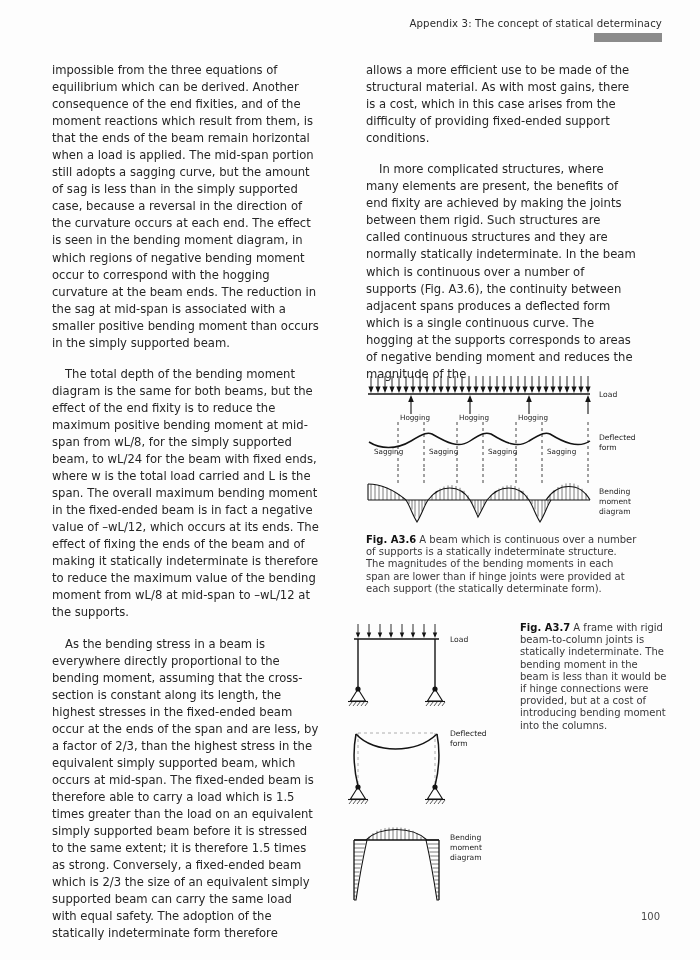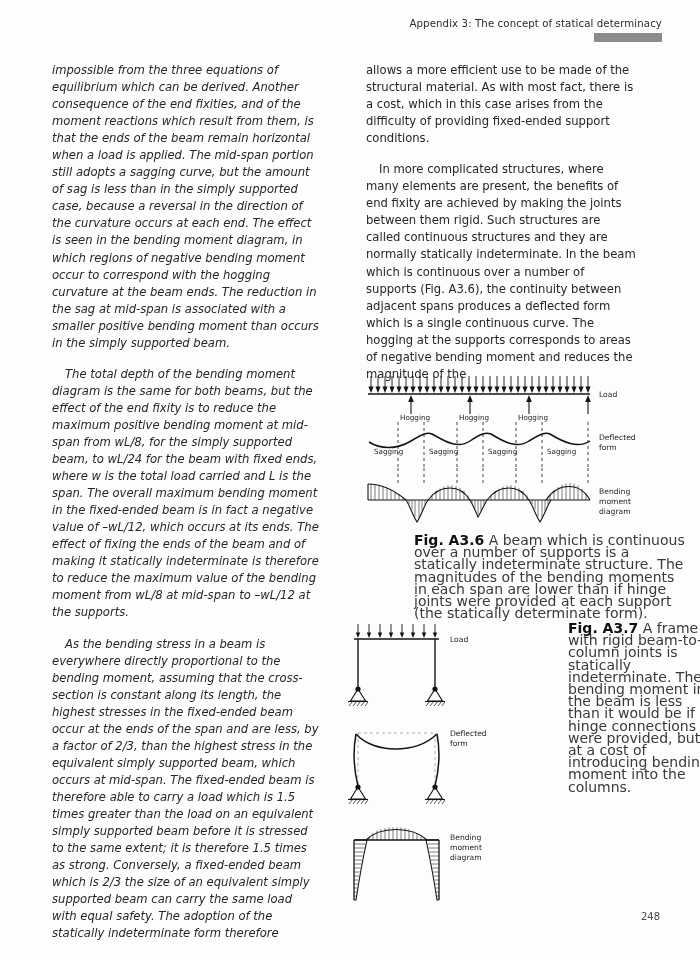--- a/index.html
+++ b/index.html
@@ -46,21 +46,21 @@
   
   .col {
     position: absolute;
     top: 62px;
     width: 268px;
     font-size: 11.6px;
     line-height: 17.05px;
     color: #262626;
     text-align: left;
   }
-  .col-left  { left: 52px; font-style: italic; }
+  .col-left  { left: 52px; }
   .col-right { left: 366px; width: 272px; }
 
   .col p {
     margin: 0;
   }
   .col p + p {
     text-indent: 13px;
     margin-top: 14px;
   }
 
@@ -69,24 +69,23 @@
     position: absolute;
     left: 366px;
     top: 372px;
     width: 290px;
     height: 150px;
   }
   .fig36 svg, .fig37 svg { display: block; }
 
   .fig-caption {
     position: absolute;
-    font-size: 14px;
+    font-size: 10px;
     line-height: 12.2px;
     color: #39383a;
-    margin-left: 48px;
   }
   .fig-caption b { font-weight: bold; color: #111; }
   .cap36 {
     left: 366px;
     top: 534px;
     width: 272px;
   }
 
   
   .fig37 {
@@ -129,21 +128,21 @@
   <div class="running-head">Appendix 3: The concept of statical determinacy</div>
   <div class="head-rule"></div>
 
   <div class="col col-left">
     <p>impossible from the three equations of equilibrium which can be derived. Another consequence of the end fixities, and of the moment reactions which result from them, is that the ends of the beam remain horizontal when a load is applied. The mid-span portion still adopts a sagging curve, but the amount of sag is less than in the simply supported case, because a reversal in the direction of the curvature occurs at each end. The effect is seen in the bending moment diagram, in which regions of negative bending moment occur to correspond with the hogging curvature at the beam ends. The reduction in the sag at mid-span is associated with a smaller positive bending moment than occurs in the simply supported beam.</p>
     <p>The total depth of the bending moment diagram is the same for both beams, but the effect of the end fixity is to reduce the maximum positive bending moment at mid-span from wL/8, for the simply supported beam, to wL/24 for the beam with fixed ends, where w is the total load carried and L is the span. The overall maximum bending moment in the fixed-ended beam is in fact a negative value of –wL/12, which occurs at its ends. The effect of fixing the ends of the beam and of making it statically indeterminate is therefore to reduce the maximum value of the bending moment from wL/8 at mid-span to –wL/12 at the supports.</p>
     <p>As the bending stress in a beam is everywhere directly proportional to the bending moment, assuming that the cross-section is constant along its length, the highest stresses in the fixed-ended beam occur at the ends of the span and are less, by a factor of 2/3, than the highest stress in the equivalent simply supported beam, which occurs at mid-span. The fixed-ended beam is therefore able to carry a load which is 1.5 times greater than the load on an equivalent simply supported beam before it is stressed to the same extent; it is therefore 1.5 times as strong. Conversely, a fixed-ended beam which is 2/3 the size of an equivalent simply supported beam can carry the same load with equal safety. The adoption of the statically indeterminate form therefore</p>
   </div>
 
   <div class="col col-right">
-    <p>allows a more efficient use to be made of the structural material. As with most fact, there is a cost, which in this case arises from the difficulty of providing fixed-ended support conditions.</p>
+    <p>allows a more efficient use to be made of the structural material. As with most gains, there is a cost, which in this case arises from the difficulty of providing fixed-ended support conditions.</p>
     <p>In more complicated structures, where many elements are present, the benefits of end fixity are achieved by making the joints between them rigid. Such structures are called continuous structures and they are normally statically indeterminate. In the beam which is continuous over a number of supports (Fig. A3.6), the continuity between adjacent spans produces a deflected form which is a single continuous curve. The hogging at the supports corresponds to areas of negative bending moment and reduces the magnitude of the</p>
   </div>
 
   <div class="fig36">
     <svg width="290" height="152" viewBox="0 0 290 152" xmlns="http://www.w3.org/2000/svg">
       <g stroke="#141414" fill="none" stroke-width="1">
 
         <g id="udl36" stroke-width="0.9">
 
           <g>
@@ -492,15 +491,15 @@
       <text class="diag-label" x="114" y="232">moment</text>
       <text class="diag-label" x="114" y="242">diagram</text>
     </svg>
   </div>
 
   <div class="fig-caption cap37">
     <b>Fig. A3.7</b>
     <span>A frame with rigid beam-to-column joints is statically indeterminate. The bending moment in the beam is less than it would be if hinge connections were provided, but at a cost of introducing bending moment into the columns.</span>
   </div>
 
-  <div class="folio">248</div>
+  <div class="folio">100</div>
 
 </div>
 
 </body></html>

